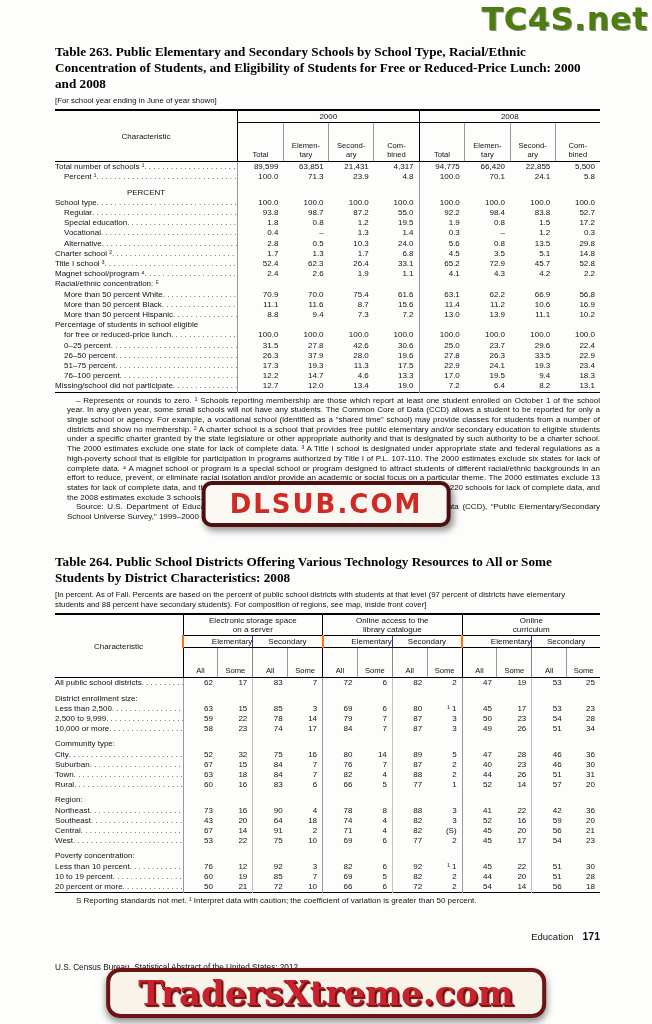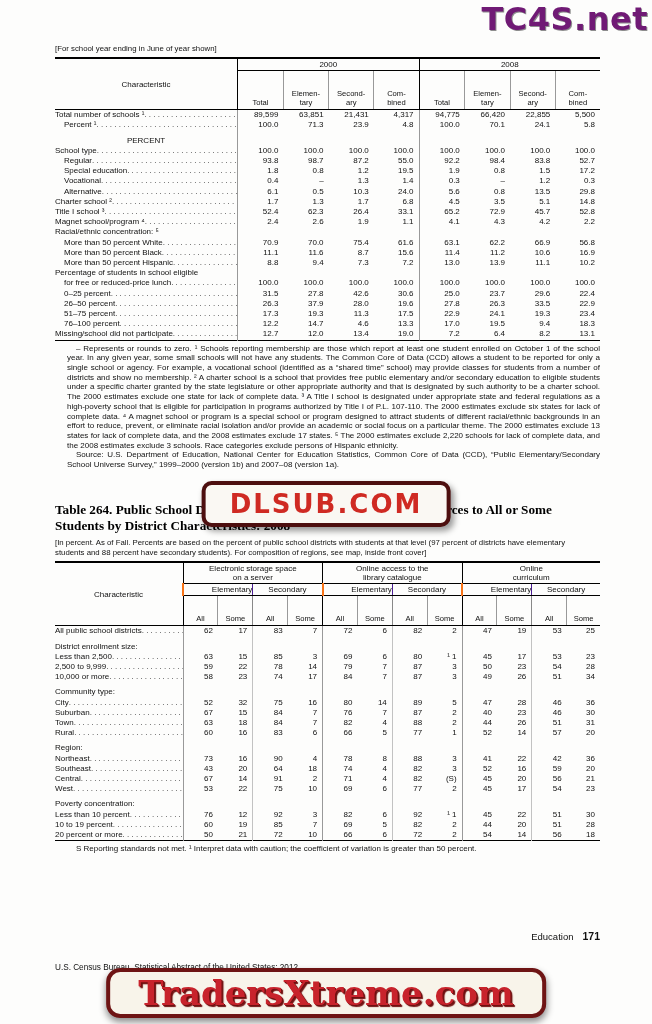--- a/index.html
+++ b/index.html
@@ -66,21 +66,21 @@
 
   .sec264 { margin-top: 32px; }
 
   .edu { position: absolute; top: 930px; right: 52px; font-size: 9.5px; color: #111; }
   .edu .num { font-weight: bold; font-size: 10.5px; margin-left: 9px; }
   .census { position: absolute; top: 963px; left: 55px; font-size: 8.2px; color: #111; }
 
   .wm-top {
     position: absolute; top: 0; right: 4px; z-index: 6;
     font-family: "DejaVu Sans", sans-serif; font-weight: bold; font-size: 32px;
-    color: #701a75; letter-spacing: 0.5px;
+    color: #4d7c0f; letter-spacing: 0.5px;
     text-shadow: 1px 1px 0 #8d8d8d;
   }
   .wm-mid {
     position: absolute; top: 481px; left: 50%; transform: translateX(-50%); z-index: 6;
     background: #faf8f3; border: 4px solid #4d0f0f; border-radius: 10px;
     padding: 4px 24px; white-space: nowrap;
     font-family: "DejaVu Sans", sans-serif; font-weight: bold; font-size: 26px;
     letter-spacing: 2px; color: #cf2a23;
     box-shadow: 3px 4px 6px rgba(0,0,0,0.4);
   }
@@ -92,20 +92,21 @@
     color: #c8232c; text-shadow: 1px 1px 0 #701010, 2px 2px 1px #701010;
     box-shadow: 0 4px 7px rgba(0,0,0,0.45);
   }
 </style>
 </head>
 <body>
 
 <div class="page">
 
   <section class="sec263">
+    <h2 class="tbl-title">Table 263. Public Elementary and Secondary Schools by School Type, Racial/Ethnic Concentration of Students, and Eligibility of Students for Free or Reduced-Price Lunch: 2000 and 2008</h2>
     <div class="tbl-note">[For school year ending in June of year shown]</div>
 
     <table class="t263">
       <colgroup>
         <col style="width:33.5%">
         <col style="width:8.4%">
           <col style="width:8.3%">
           <col style="width:8.3%">
           <col style="width:8.3%">
         <col style="width:8.4%">
@@ -244,21 +245,21 @@
             <td class="val c6">1.2</td>
             <td class="val c7">0.3</td>
           </tr>
           <tr>
             <td class="char ind1">
               <div class="wrap">
                 <span class="lbl">Alternative</span>
                 <span class="leader"></span>
               </div>
             </td>
-            <td class="val c0">6.1</td>
+            <td class="val c0">2.8</td>
             <td class="val c1">0.5</td>
             <td class="val c2">10.3</td>
             <td class="val c3">24.0</td>
             <td class="val c4">5.6</td>
             <td class="val c5">0.8</td>
             <td class="val c6">13.5</td>
             <td class="val c7">29.8</td>
           </tr>
           <tr>
             <td class="char ind0">

